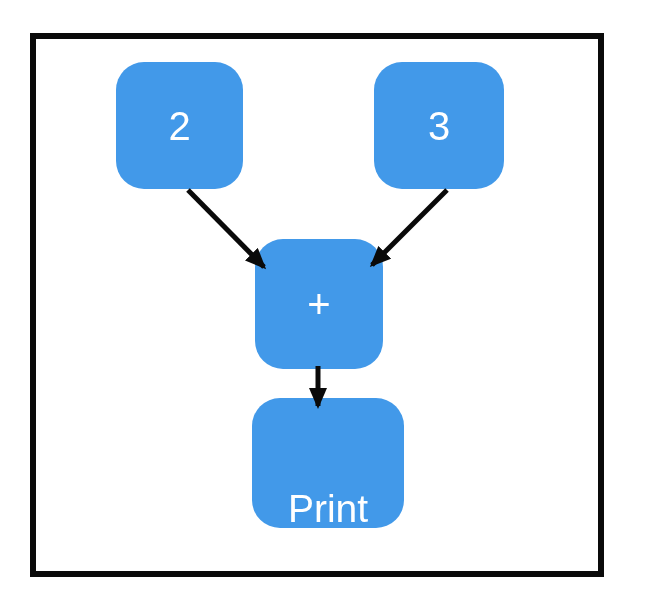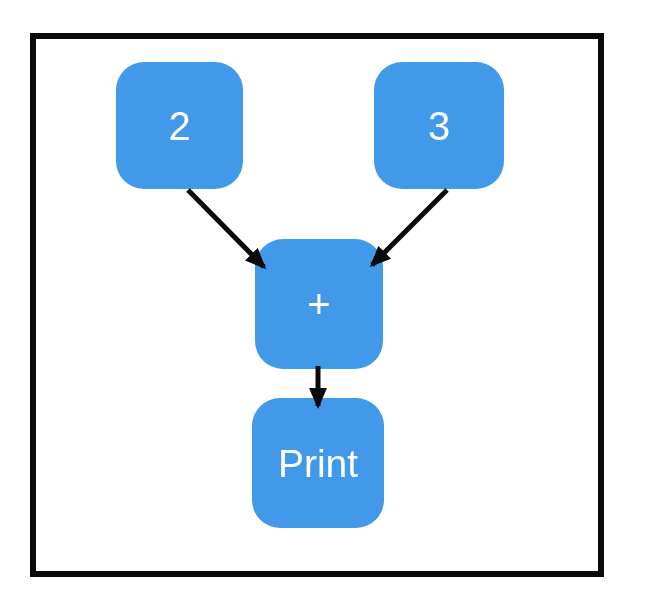--- a/index.html
+++ b/index.html
@@ -33,21 +33,21 @@
     align-items: center;
     justify-content: center;
     font-size: 40px;
     font-weight: 400;
     line-height: 1;
     user-select: none;
   }
   .node-2     { left: 116px; top: 62px;  width: 127px; height: 127px; }
   .node-3     { left: 374px; top: 62px;  width: 130px; height: 127px; }
   .node-plus  { left: 255px; top: 239px; width: 128px; height: 130px; }
-  .node-print { left: 252px; top: 398px; width: 132px; height: 130px; font-size: 39px; }
+  .node-print { left: 252px; top: 398px; width: 152px; height: 130px; font-size: 39px; align-items: flex-end; }
   .edges-overlay {
     position: absolute;
     left: 0;
     top: 0;
     width: 648px;
     height: 610px;
     pointer-events: none;
   }
 </style>
 </head>

